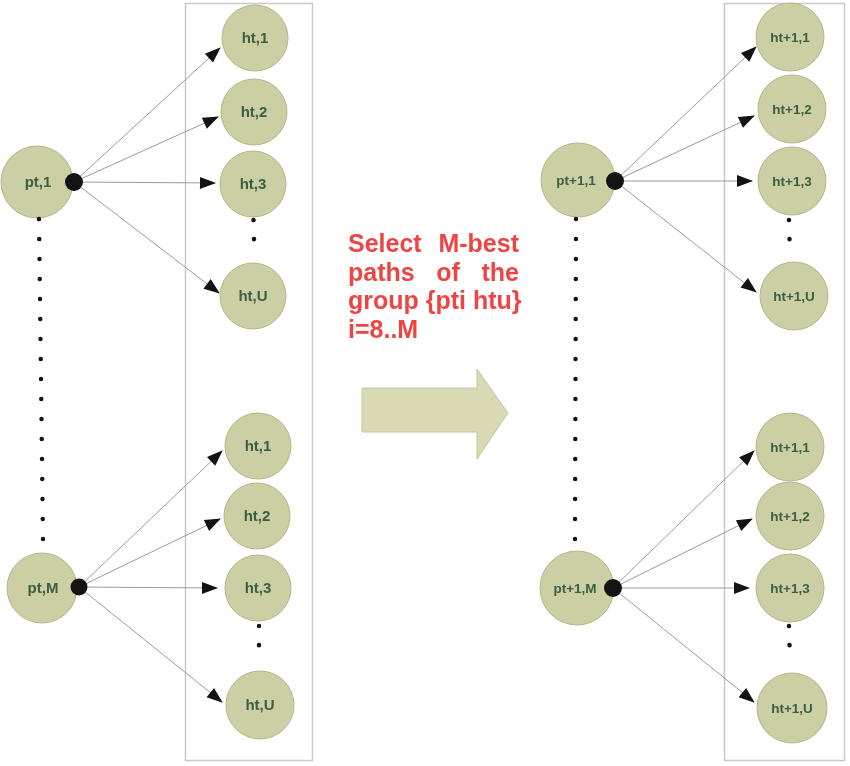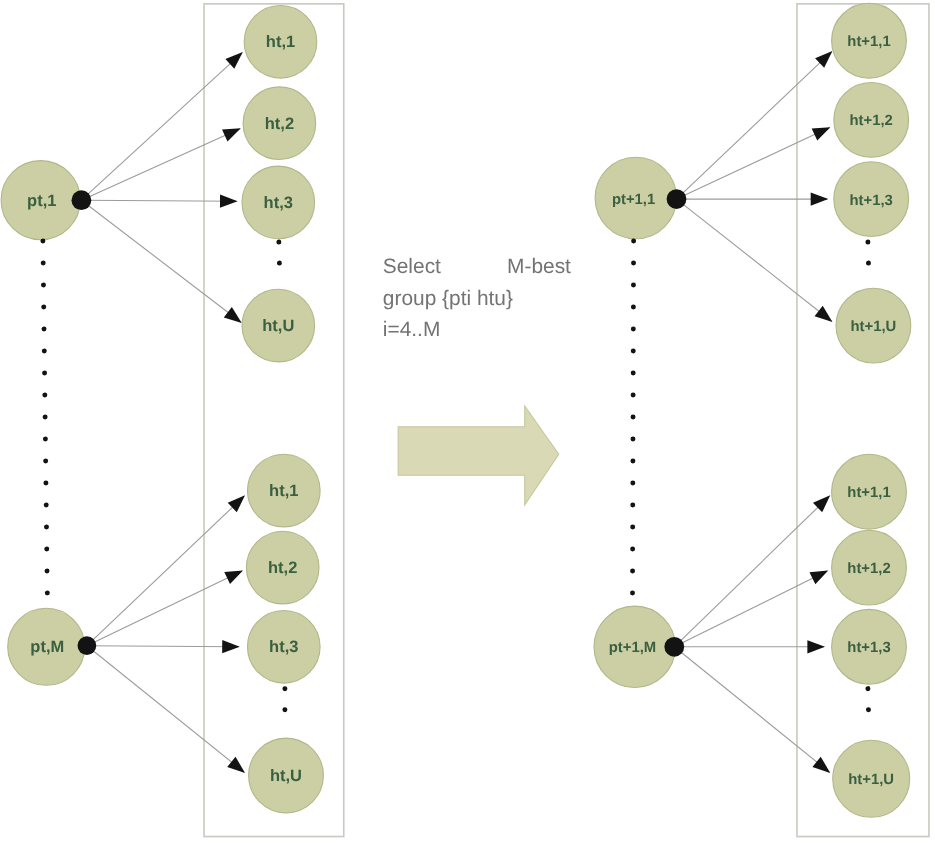--- a/index.html
+++ b/index.html
@@ -11,21 +11,21 @@
   .node-label{
     font-family:"Liberation Sans", sans-serif;
     font-weight:600;
     fill:#3b5f41;
     text-anchor:middle;
   }
   .lbl15{font-size:15px;}
   .lbl14{font-size:13.5px;}
   .caption{
     position:absolute;left:348px;top:229px;width:171px;
-    font-size:19px;line-height:28.5px;font-weight:400;color:#737373;
+    font-size:25px;line-height:28.5px;font-weight:700;color:#ef4444;
   }
   .cap-line{white-space:nowrap;}
   .cap-just{display:flex;justify-content:space-between;}
 </style>
 </head>
 <body>
 
 <div class="stage">
 <svg width="850" height="766" viewBox="0 0 850 766">
   <defs>
@@ -134,16 +134,21 @@
     <text class="node-label lbl14" x="790" y="593">ht+1,3</text>
     <text class="node-label lbl14" x="792" y="713">ht+1,U</text>
   </g>
 </svg>
 
   <div class="caption">
     <div class="cap-line cap-just">
       <span>Select</span>
       <span>M-best</span>
     </div>
+    <div class="cap-line cap-just">
+      <span>paths</span>
+      <span>of</span>
+      <span>the</span>
+    </div>
     <div class="cap-line">group {pti htu}</div>
-    <div class="cap-line">i=4..M</div>
+    <div class="cap-line">i=8..M</div>
   </div>
 </div>
 
 </body></html>

